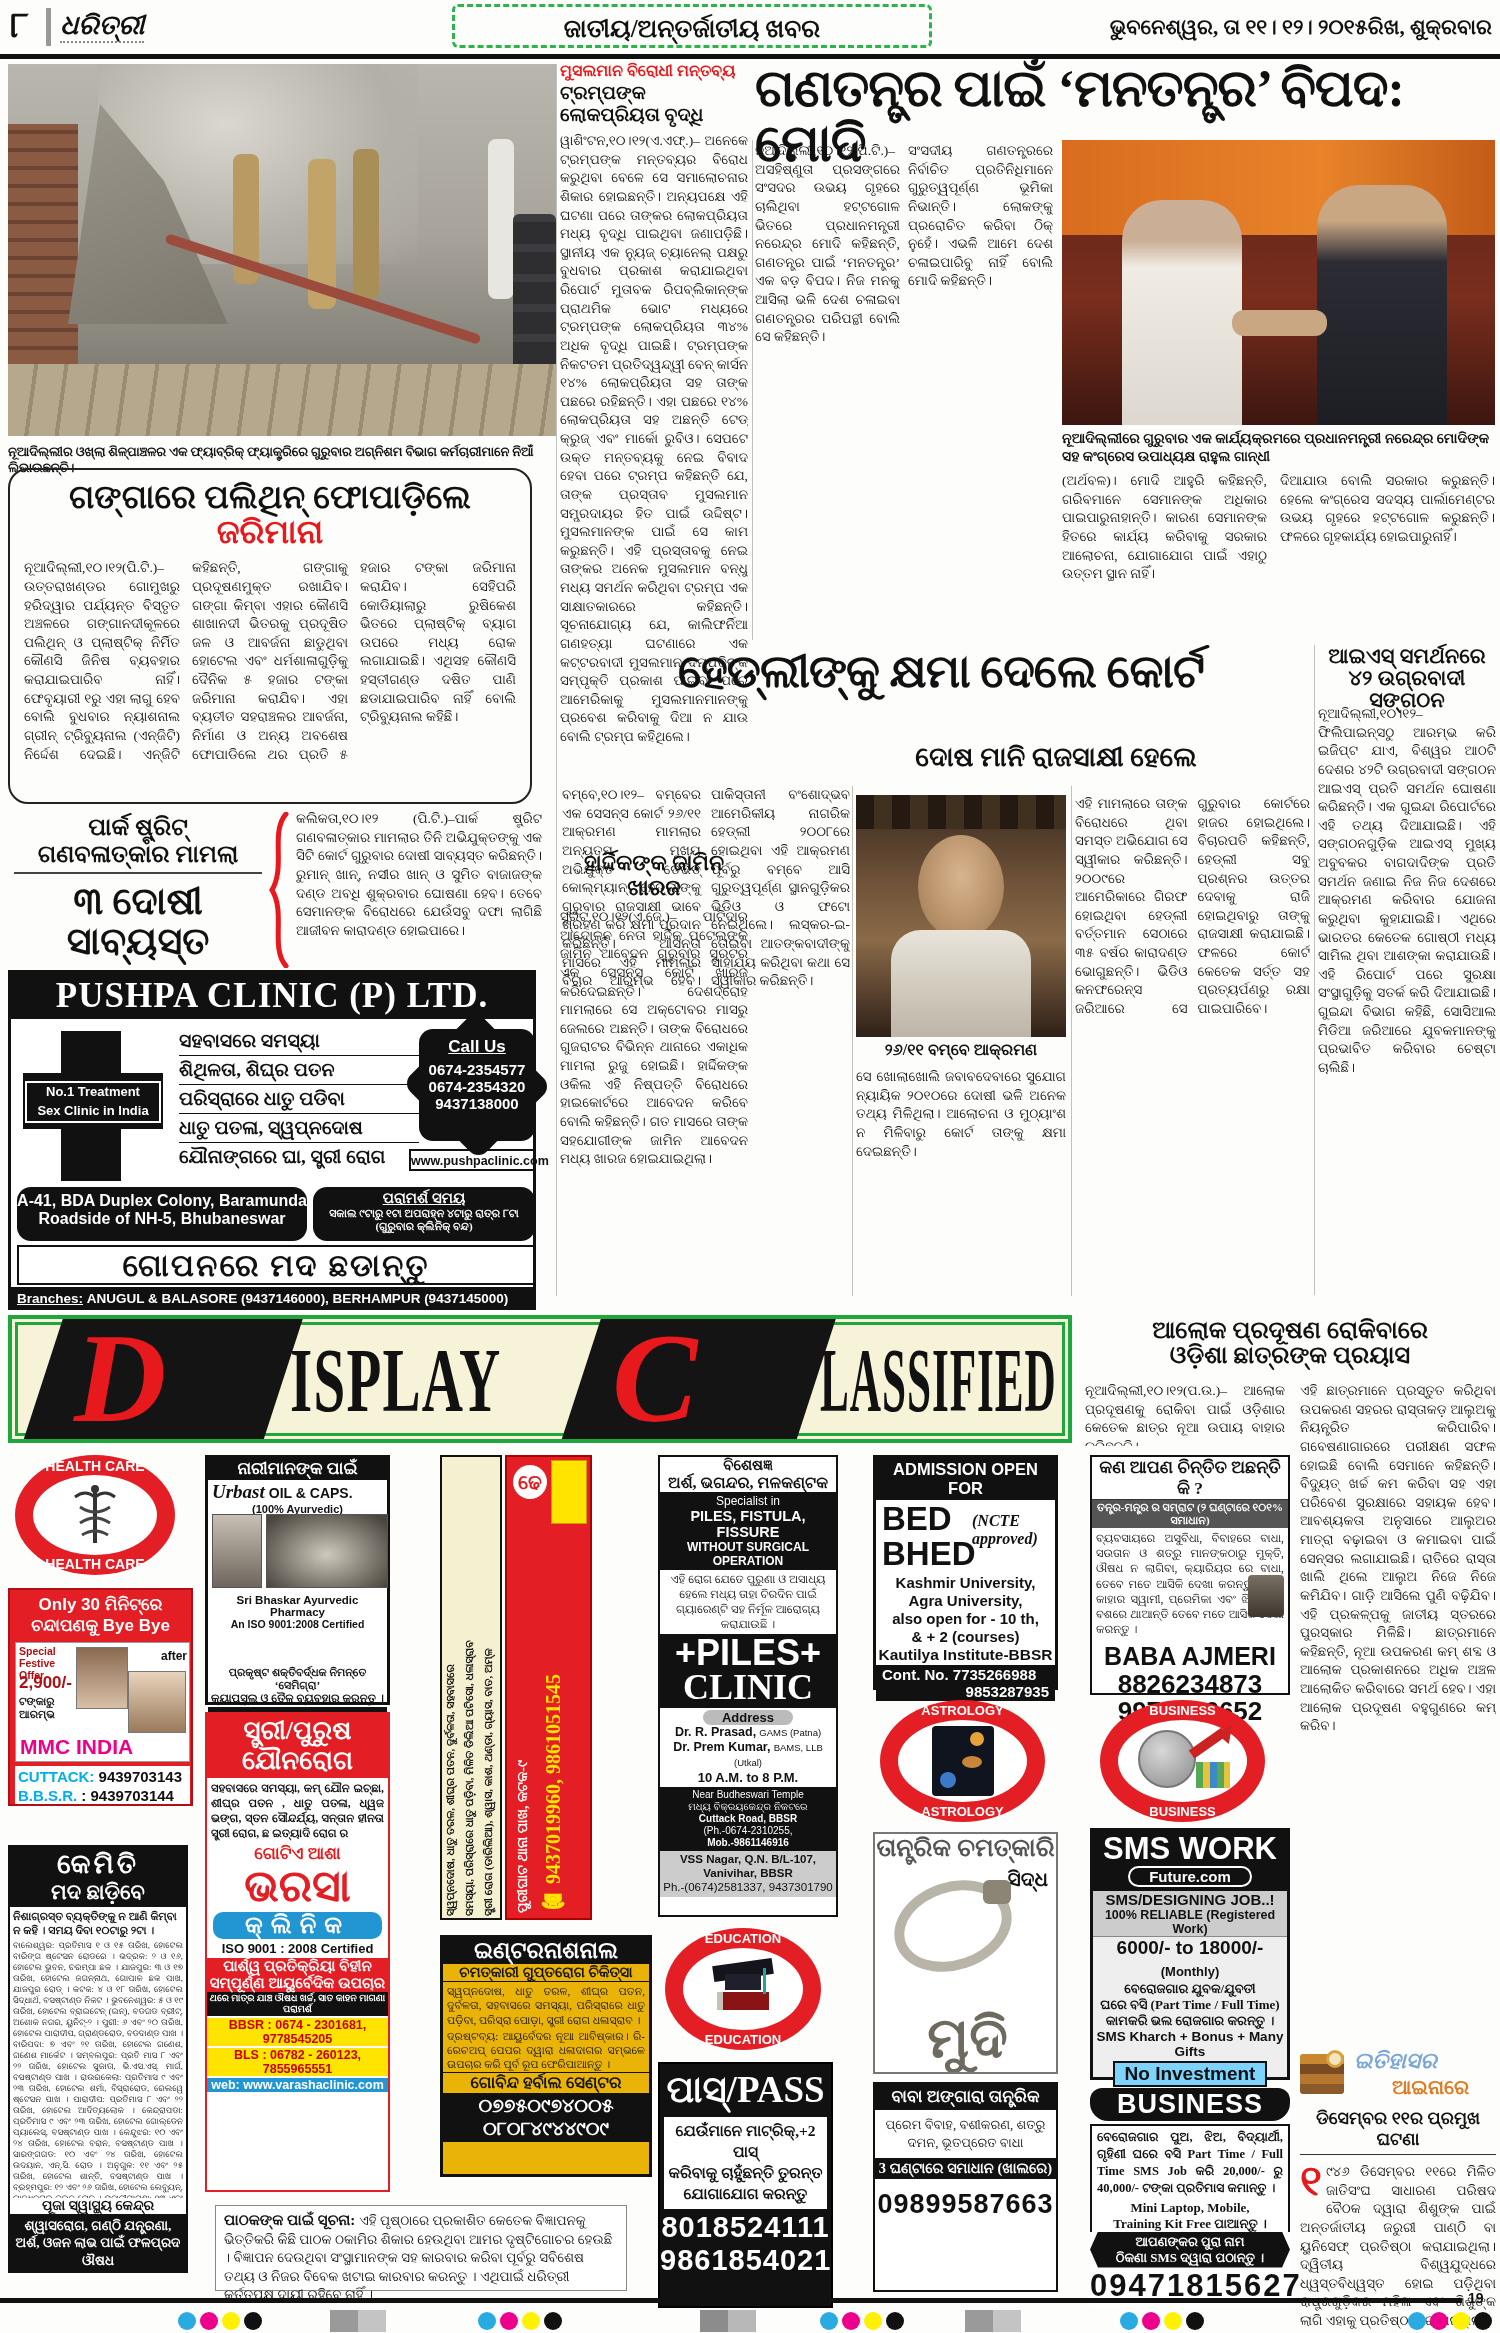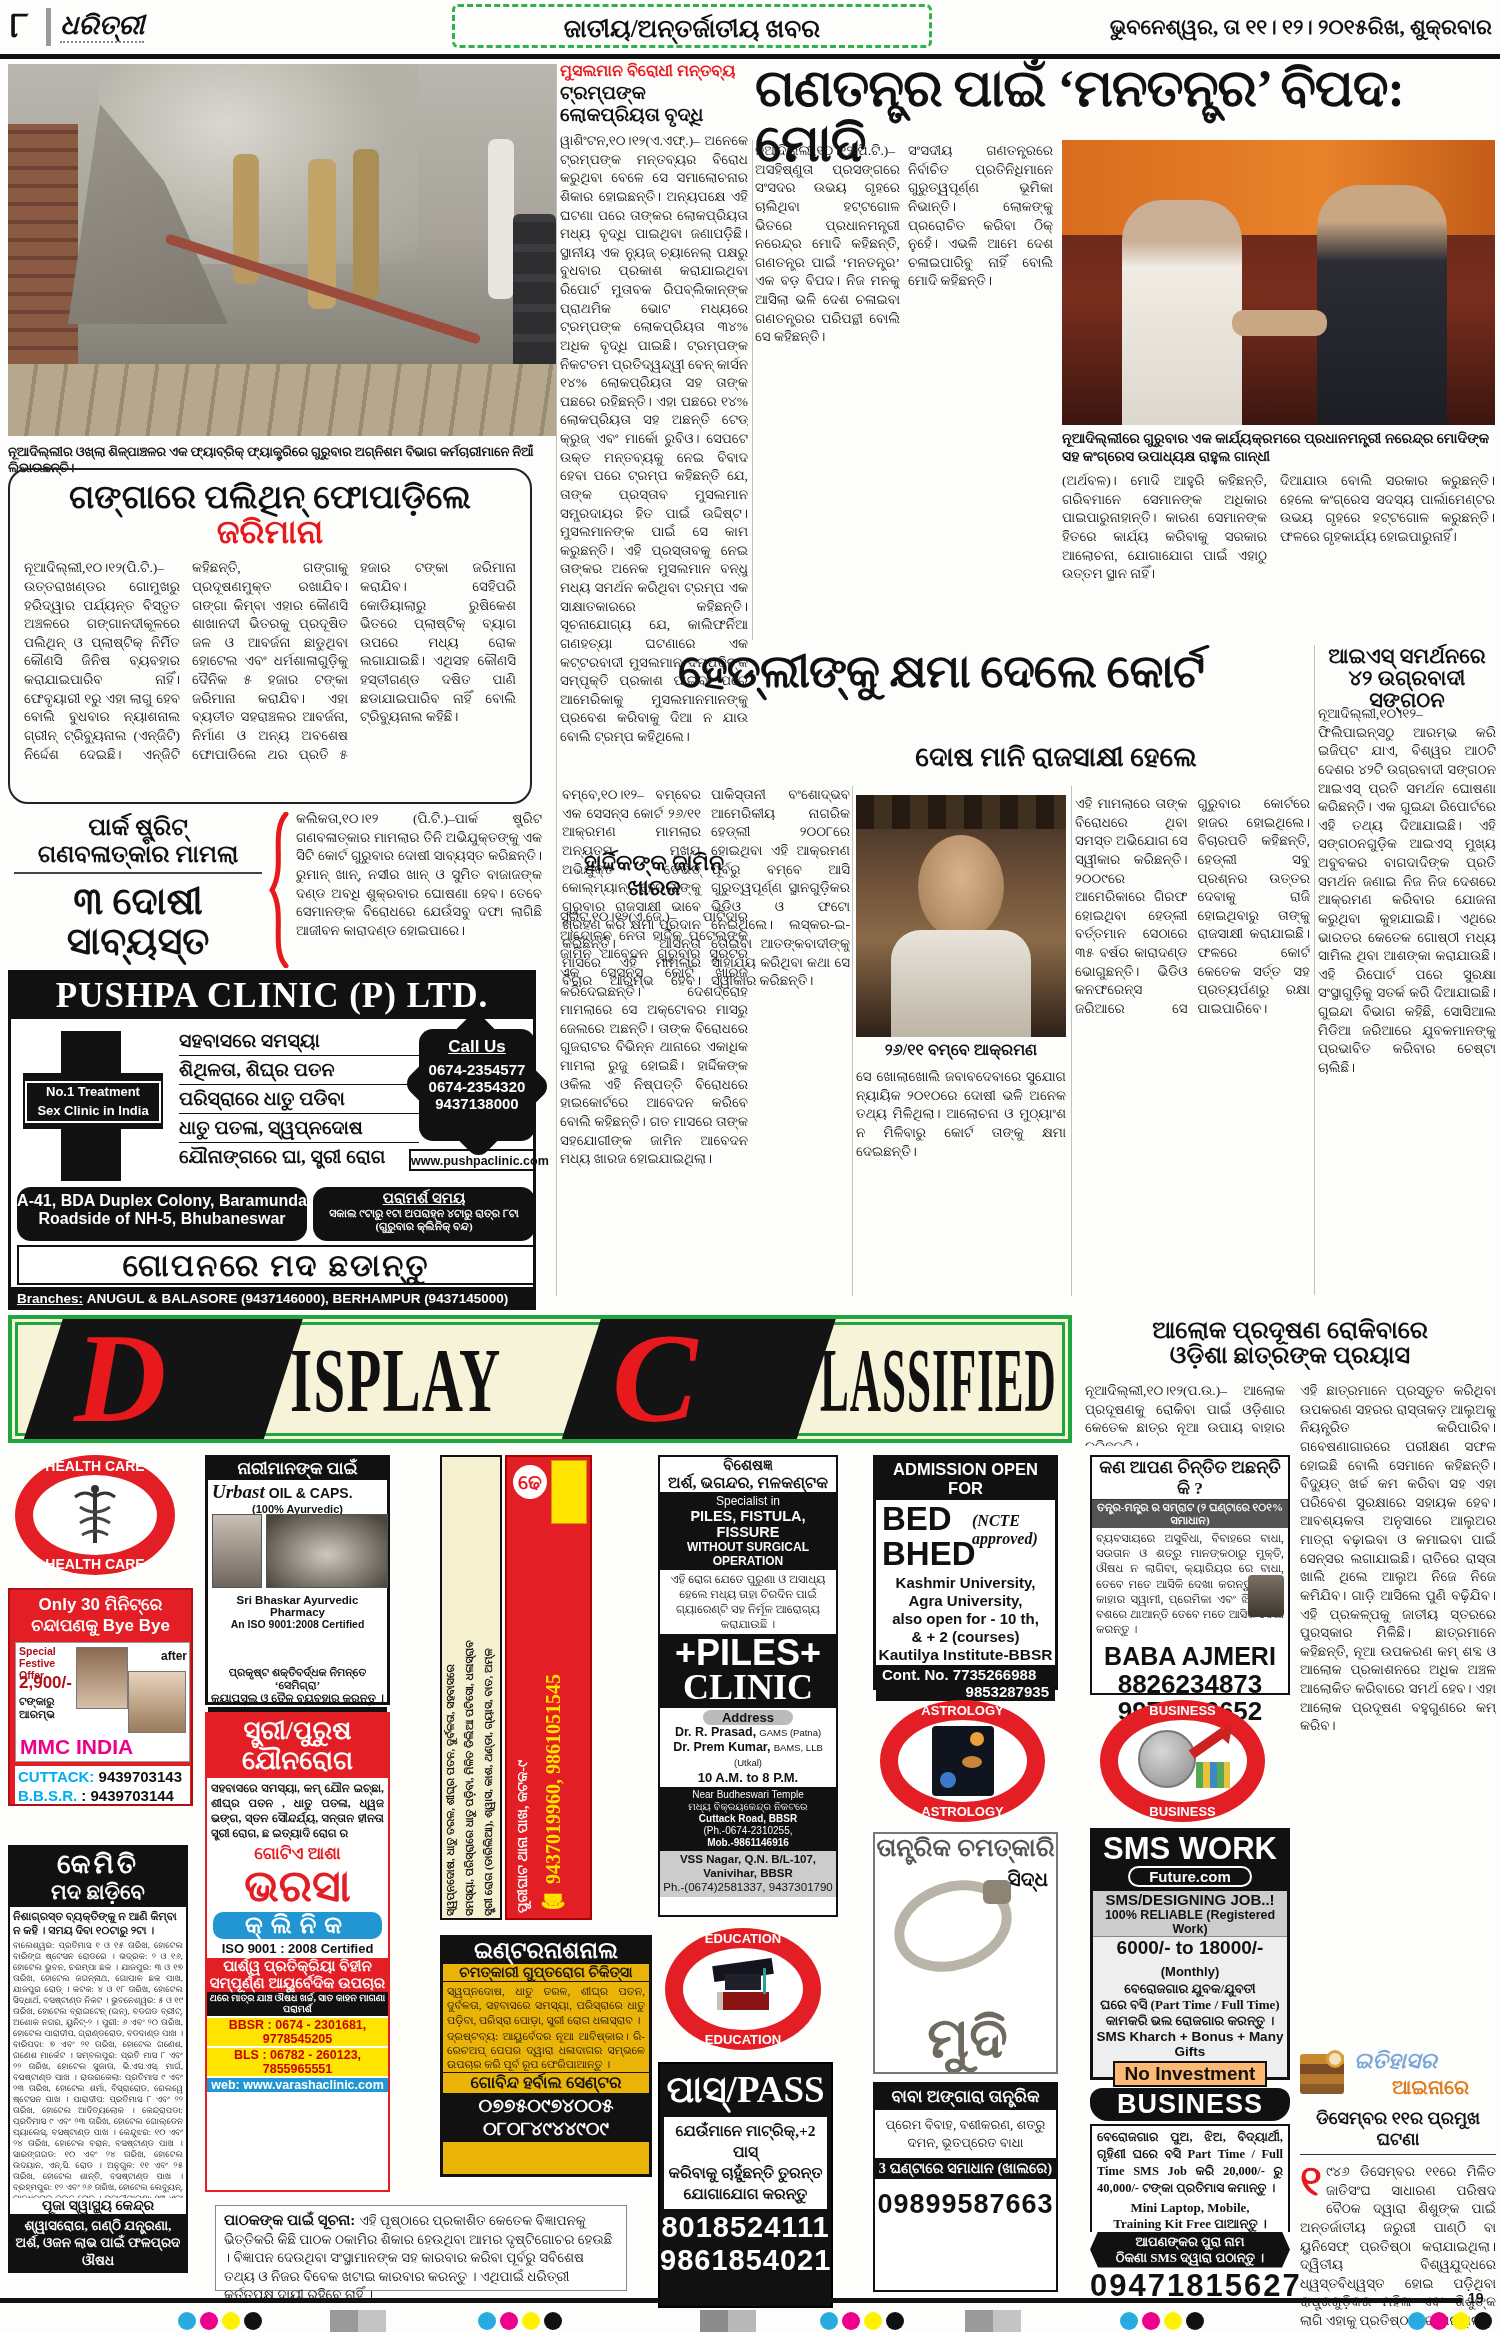--- a/index.html
+++ b/index.html
@@ -444,21 +444,21 @@
     <div class="c b sans" style="background:#ccc;font-size:15px;">SMS/DESIGNING JOB..!</div>
     <div class="c b sans" style="background:#ccc;font-size:12.5px;border-bottom:1px solid #888;">100% RELIABLE (Registered Work)</div>
     <div class="c" style="font-size:19px;">
       <span class="b sans">6000/- to 18000/-</span>
       <span class="b sans" style="font-size:13px;">(Monthly)</span>
     </div>
     <div class="c b" style="font-size:13px;">ବେରୋଜଗାର ଯୁବକ/ଯୁବତୀ</div>
     <div class="c b" style="font-size:13px;">ଘରେ ବସି (Part Time / Full Time)</div>
     <div class="c b" style="font-size:13px;">କାମକରି ଭଲ ରୋଜଗାର କରନ୍ତୁ ।</div>
     <div class="c b sans" style="font-size:13.5px;">SMS Kharch + Bonus + Many Gifts</div>
-    <div class="c b sans" style="font-size:19px;border:2px solid #111;width:150px;margin:2px auto;background:#fdba74;">No Investment</div>
+    <div class="c b sans" style="font-size:19px;border:2px solid #111;width:150px;margin:2px auto;background:#7dd3fc;">No Investment</div>
     <div class="c b sans" style="font-size:10.5px;border-top:1px solid #888;">REGN. NO. - AQLPRO439BSD001</div>
     <div class="blackbox c b sans" style="font-size:22px;padding:2px 0;">Call - 09991166090</div>
   </div>
 
   <div class="abs" style="left:1090px;top:2088px;width:200px;height:218px;background:#fff;">
     <div class="blackbox c b sans" style="font-size:27px;border-radius:12px 12px 18px 18px;padding:1px 0;letter-spacing:1px;">BUSINESS</div>
     <div class="j b" style="border:2px solid #111;border-bottom:none;margin-top:3px;font-size:12.5px;padding:3px 5px;line-height:1.35;">ବେରୋଜଗାର ପୁଅ, ଝିଅ, ବିଦ୍ୟାର୍ଥୀ, ଗୃହିଣୀ ଘରେ ବସି Part Time / Full Time SMS Job କରି 20,000/- ରୁ 40,000/- ଟଙ୍କା ପ୍ରତିମାସ କମାନ୍ତୁ ।</div>
     <div class="c b" style="border-left:2px solid #111;border-right:2px solid #111;font-size:13px;">
       <div>Mini Laptop, Mobile,</div>
       <div>Training Kit Free ପାଆନ୍ତୁ ।</div>

